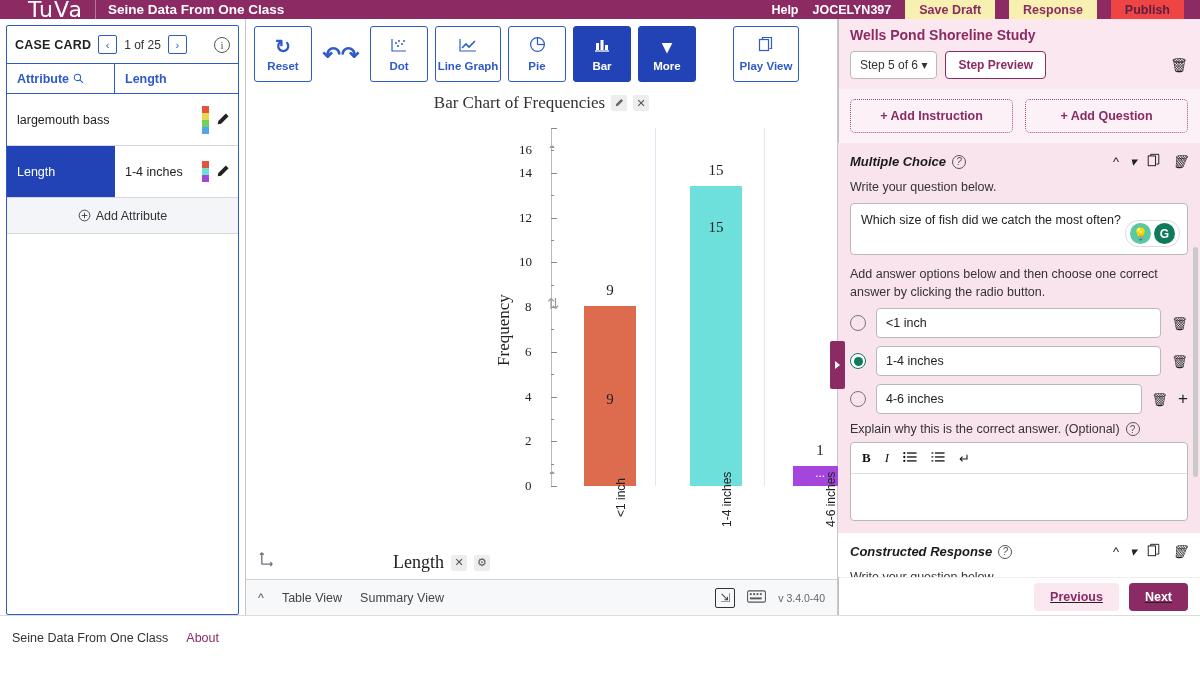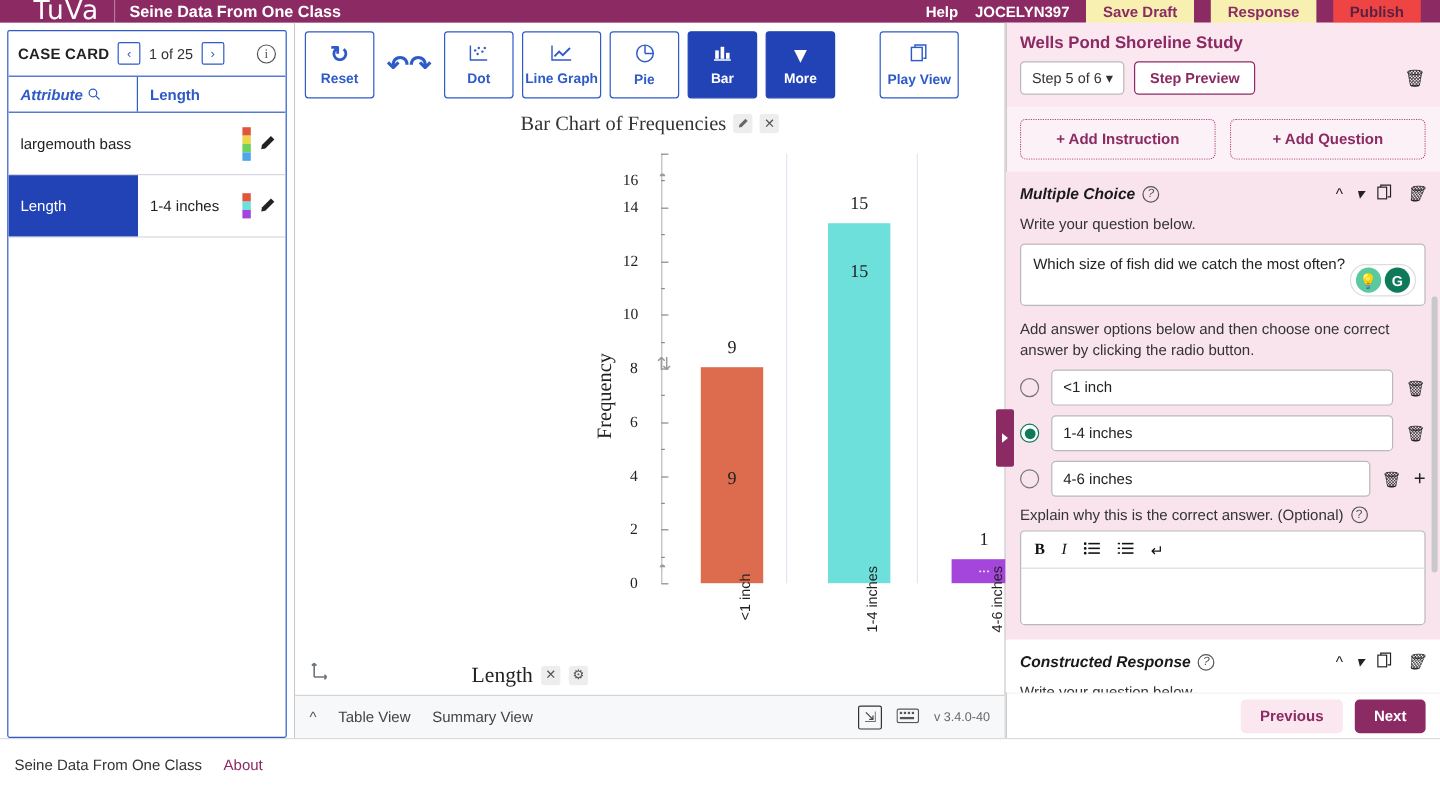--- a/index.html
+++ b/index.html
@@ -39,21 +39,21 @@
   .navbtn { width:19px; height:19px; border:1px solid #2E5BC8; border-radius:2px;
             color:#2E5BC8; display:flex; align-items:center; justify-content:center;
             font-size:11px; cursor:pointer; background:#fff; }
   .cc-count { font-size:12px; color:#333; }
   .info-i { margin-left:auto; width:16px; height:16px; border-radius:50%;
             border:1.4px solid #555; color:#555; font-size:11px; display:flex;
             align-items:center; justify-content:center; font-family:"Liberation Serif",serif; }
   .cc-colhead { display:flex; border-bottom:1px solid #2E5BC8; height:30px; align-items:center;
                 color:#2E5BC8; font-weight:700; font-size:12.5px; }
   .cc-colhead .c1 { width:108px; padding-left:10px; display:flex; align-items:center; gap:4px;
-                    border-right:1px solid #2E5BC8; height:100%;font-style:italic; }
+                    border-right:1px solid #2E5BC8; height:100%; }
   .cc-colhead .c2 { padding-left:10px; }
   .cc-row { display:flex; min-height:52px; align-items:center; border-bottom:1px solid #d6d6e2; font-size:12.5px; }
   .cc-row .c1 { width:108px; padding:6px 10px; align-self:stretch; display:flex; align-items:center; }
   .cc-row .c2 { flex:1; padding:6px 8px 6px 10px; display:flex; align-items:center; gap:6px; }
   .cc-row.sel .c1 { background:#2243B6; color:#fff; }
   .swatch { width:7px; display:flex; flex-direction:column; margin-left:auto; }
   .swatch span { height:7px; display:block; }
   .pencil { width:15px; height:15px; flex:0 0 15px; }
   .cc-add { display:flex; align-items:center; justify-content:center; gap:5px; height:36px;
             background:#F4F5F9; color:#333; font-size:12.5px; border-bottom:1px solid #d6d6e2;
@@ -157,21 +157,21 @@
   .opt-input { flex:1; background:#fff; border:1px solid #b9b9b9; border-radius:4px;
                padding:7px 9px; font-size:12.5px; color:#222; }
   .opt-trash { color:#222; font-size:13px; cursor:pointer; }
   .opt-plus { color:#222; font-size:17px; cursor:pointer; }
   .rt-label { font-size:12.5px; color:#333; margin:8px 0 6px 0; display:flex; align-items:center; gap:6px; }
   .rt-box { background:#fff; border:1px solid #b9b9b9; border-radius:4px; }
   .rt-tools { display:flex; align-items:center; gap:14px; padding:7px 11px;
               border-bottom:1px solid #ddd; font-size:13px; color:#111; }
   .rt-area { height:46px; }
   .rp-foot { height:38px; background:#fff; display:flex; align-items:center;
-             justify-content:flex-end; gap:10px; padding:0 12px; border-top:1px solid #eee; }
+             justify-content:flex-end; gap:10px; padding:0 12px; border-top:1px solid #eee;text-decoration:underline; }
   .pbtn { border-radius:4px; padding:7px 16px; font-size:12.5px; font-weight:700; cursor:pointer; }
   .pbtn.ghost { background:#FAE7F0; color:#8B2A63; }
   .pbtn.solid { background:#8B2A63; color:#fff; }
   .rp-sbar { position:absolute; right:2px; top:104px; width:5px; height:230px;
              background:#c9c9c9; border-radius:3px; }
   .collapse-handle { position:absolute; left:-8px; top:322px; width:15px; height:48px;
                      background:#8B2A63; border-radius:2px; display:flex; align-items:center;
                      justify-content:center; cursor:pointer; z-index:5; }
   .collapse-handle .tri { width:0; height:0; border-top:4px solid transparent;
                           border-bottom:4px solid transparent; border-left:5px solid #fff; }
@@ -243,20 +243,28 @@
             <span style="background:#E0563D"></span>
               <span style="background:#6EE0DC"></span>
               <span style="background:#A445DB"></span>
           </span>
           <svg class="pencil" viewBox="0 0 16 16">
               <path d="M11.5 1.5l3 3-8 8-3.6.6.6-3.6z" fill="#222"></path>
             </svg>
         </div>
       </div>
 
+      <div class="cc-add">
+        <svg width="13" height="13" viewBox="0 0 16 16">
+            <circle cx="8" cy="8" r="6.6" fill="none" stroke="#444" stroke-width="1.2"></circle>
+            <line x1="8" y1="4.6" x2="8" y2="11.4" stroke="#444" stroke-width="1.2"></line>
+            <line x1="4.6" y1="8" x2="11.4" y2="8" stroke="#444" stroke-width="1.2"></line>
+          </svg>
+        <span>Add Attribute</span>
+      </div>
       <div class="cc-blank"></div>
     </div>
   </div>
 
   <div class="mid">
     <div class="toolbar">
       <div class="tb">
         <span class="gl">↻</span>
         <span>Reset</span>
       </div>

